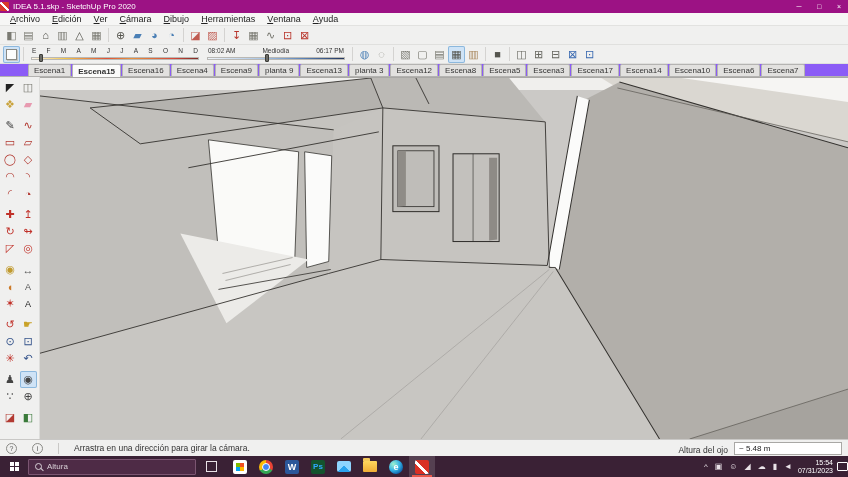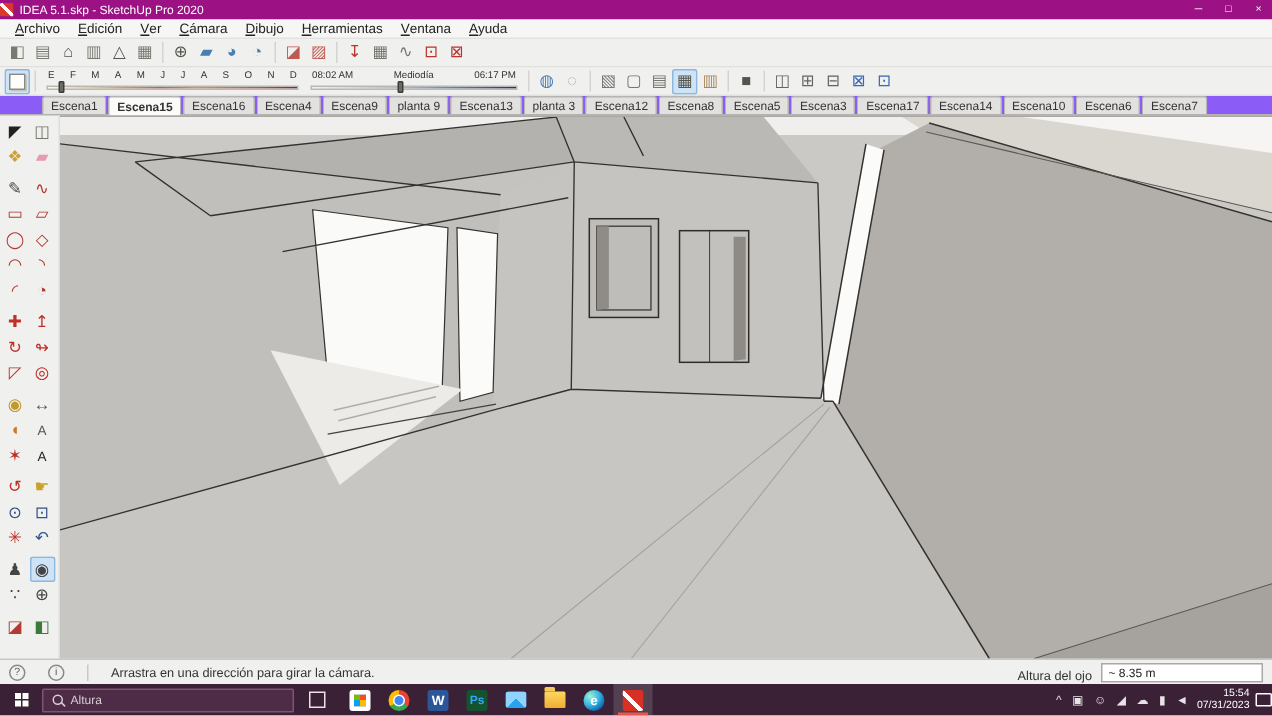--- a/index.html
+++ b/index.html
@@ -301,21 +301,21 @@
     </div>
   </div>
 
   <div class="statusbar" data-name="statusbar">
     <span class="st-circle" data-name="geolocation-icon">?</span>
     <span class="st-circle" data-name="credits-info-icon">i</span>
     <span class="st-vsep" data-name="status-separator"></span>
     <span data-name="status-message">Arrastra en una dirección para girar la cámara.</span>
     <span class="st-right">
       <span data-name="eye-height-label">Altura del ojo</span>
-      <span class="eye-box" data-name="eye-height-input">~ 8.35 m</span>
+      <span class="eye-box" data-name="eye-height-input">~ 5.48 m</span>
     </span>
   </div>
 
   <div class="taskbar" data-name="taskbar">
     <div class="start-btn" data-name="start-button">
       <span class="win-logo" data-name="windows-logo-icon">
           <i></i>
           <i></i>
           <i></i>
           <i></i>

